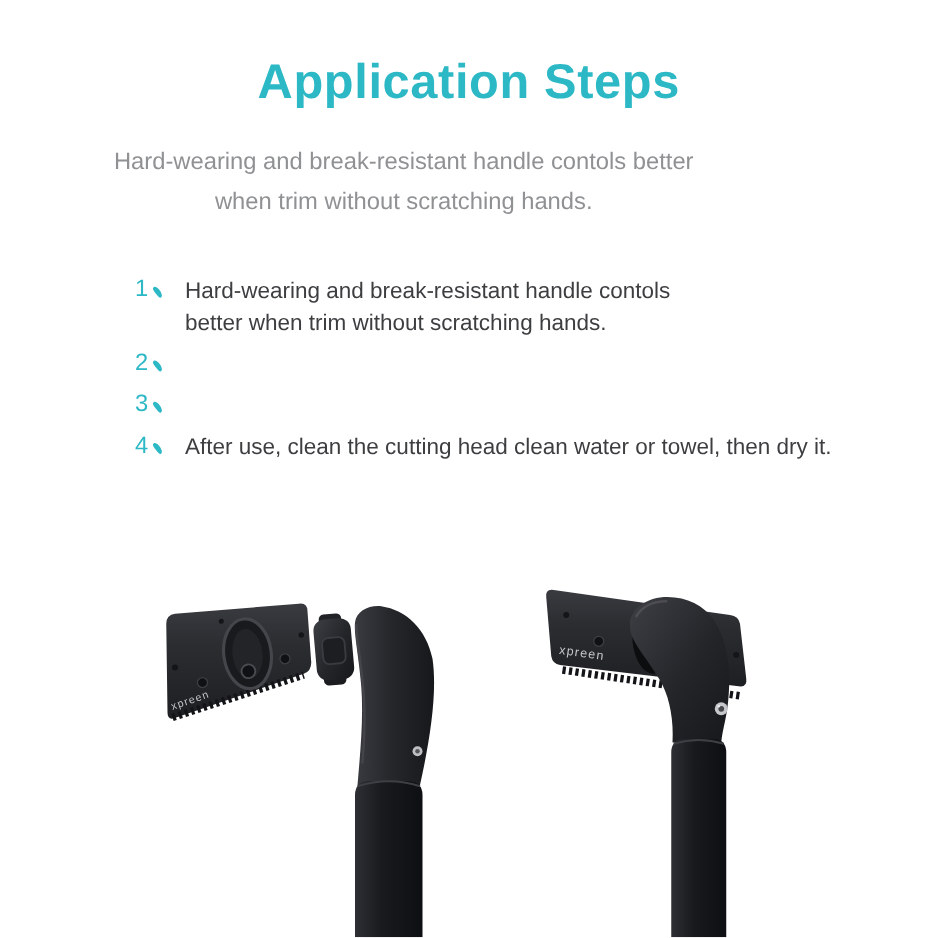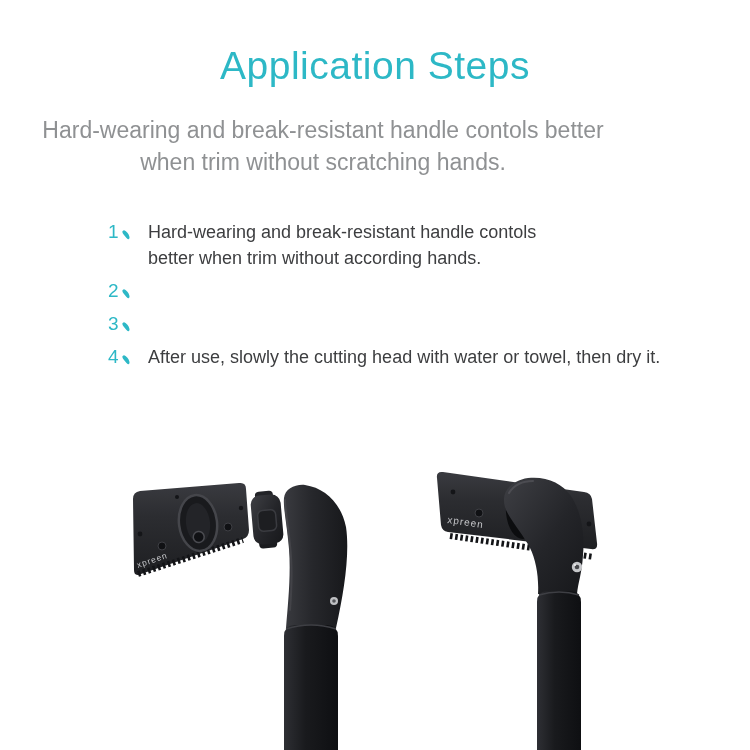--- a/index.html
+++ b/index.html
@@ -7,26 +7,26 @@
     --subtitle:#8f9193;
     --body:#3d3e40;
   }
   html,body{margin:0;padding:0;background:#fff;}
   .page{
     position:relative;width:750px;height:750px;background:#ffffff;overflow:hidden;
     font-family:"Liberation Sans","DejaVu Sans",sans-serif;
   }
   .title{
     position:absolute;top:44px;left:0;width:750px;margin:0;
-    text-align:center;font-size:39px;font-weight:400;letter-spacing:.5px;
+    text-align:center;font-size:39px;font-weight:700;letter-spacing:.5px;
     color:var(--accent);
   }
   .subtitle{
     position:absolute;top:114px;left:0;width:646px;margin:0;
-    text-align:center;font-size:23px;line-height:32px;font-weight:400;
+    text-align:center;font-size:19px;line-height:32px;font-weight:400;
     color:var(--subtitle);white-space:pre-line;
   }
   .steps{
     position:absolute;top:219px;left:108px;width:600px;
     margin:0;padding:0;list-style:none;
   }
   .step{display:flex;align-items:flex-start;margin-bottom:7px;}
   .step-num{
     flex:none;width:40px;color:var(--accent);
     font-size:19px;line-height:26px;
@@ -52,34 +52,34 @@
 
   <h1 class="title">Application Steps</h1>
 
   <p class="subtitle">Hard-wearing and break-resistant handle contols better
 when trim without scratching hands.</p>
 
   <ol class="steps">
   <li class="step">
     <span class="step-num"><span>1</span><span class="tick"></span></span>
     <span class="step-text">Hard-wearing and break-resistant handle contols
-better when trim without according hands.</span>
+better when trim without scratching hands.</span>
   </li>
 
   <li class="step">
     <span class="step-num"><span>2</span><span class="tick"></span></span>
   </li>
 
   <li class="step">
     <span class="step-num"><span>3</span><span class="tick"></span></span>
   </li>
 
   <li class="step">
     <span class="step-num"><span>4</span><span class="tick"></span></span>
-    <span class="step-text">After use, slowly the cutting head with water or towel, then dry it.</span>
+    <span class="step-text">After use, clean the cutting head clean water or towel, then dry it.</span>
   </li>
 </ol>
 
   <div class="products">
     <svg width="750" height="310" viewBox="0 440 750 310" xmlns="http://www.w3.org/2000/svg">
       <defs>
         <linearGradient id="gPlate" x1="0" y1="0" x2="0" y2="1">
           <stop offset="0" stop-color="#3a3b40"></stop>
           <stop offset="0.35" stop-color="#2c2d31"></stop>
           <stop offset="1" stop-color="#1e1f22"></stop>

